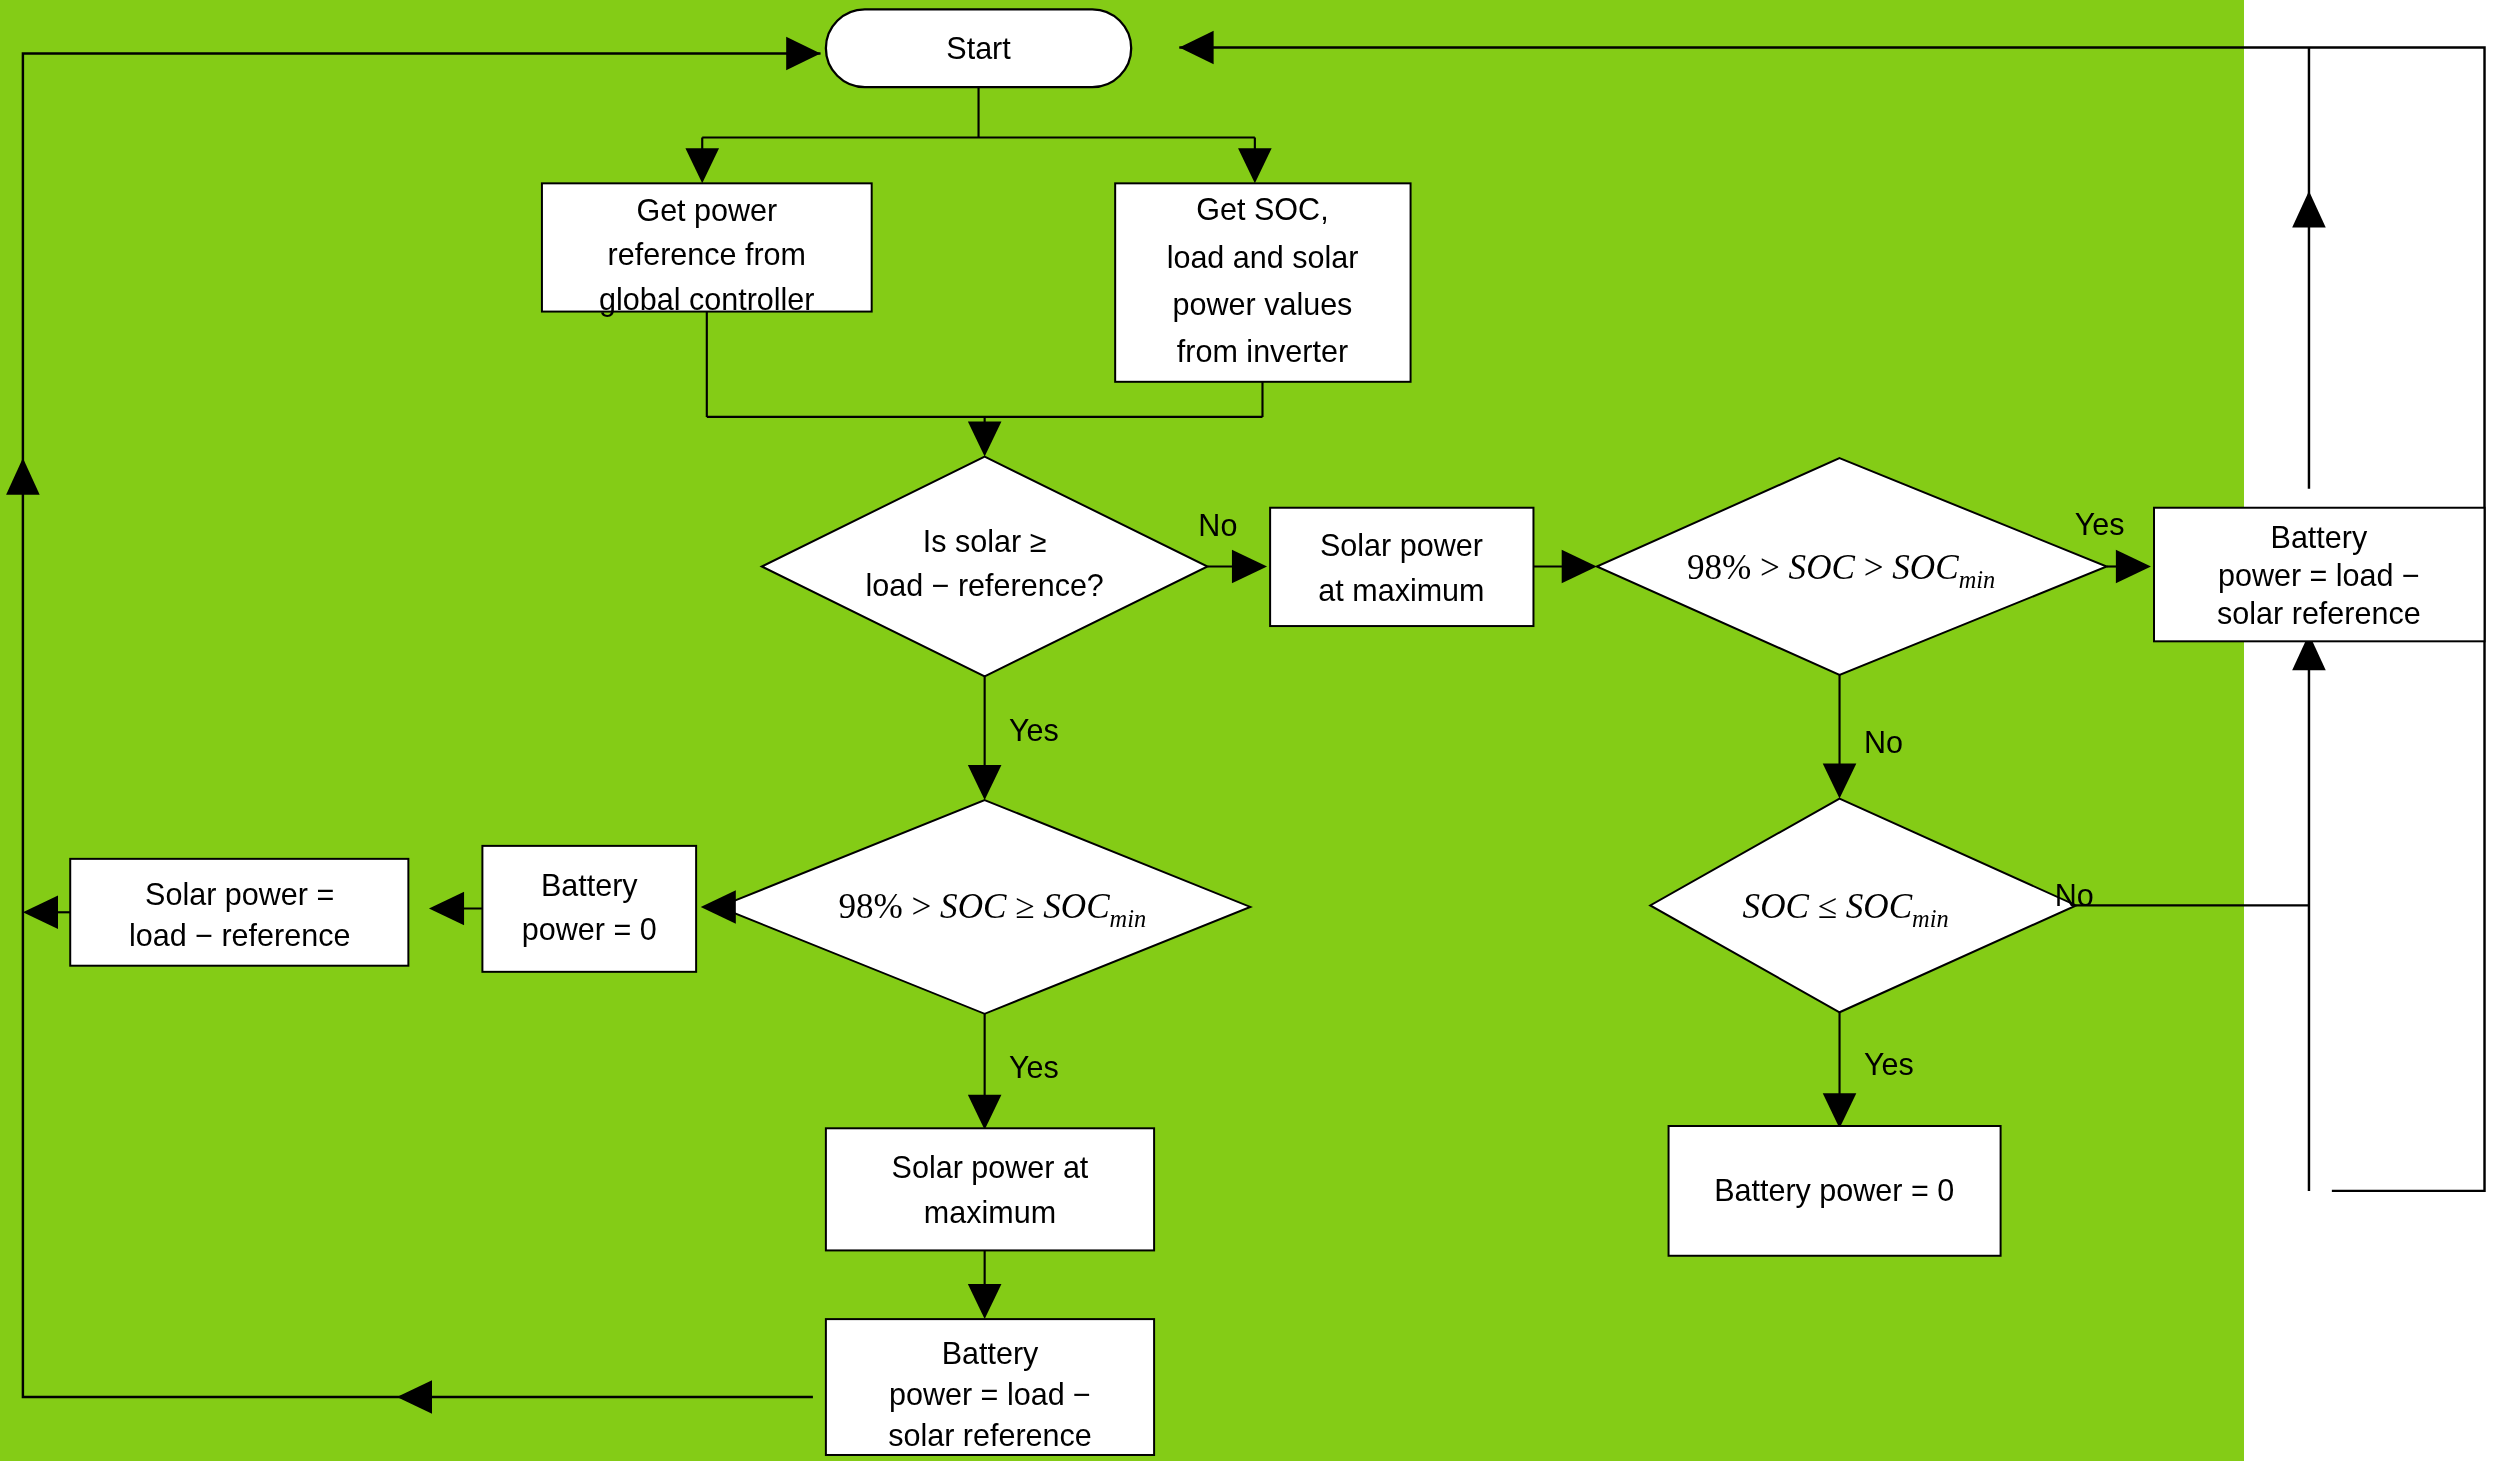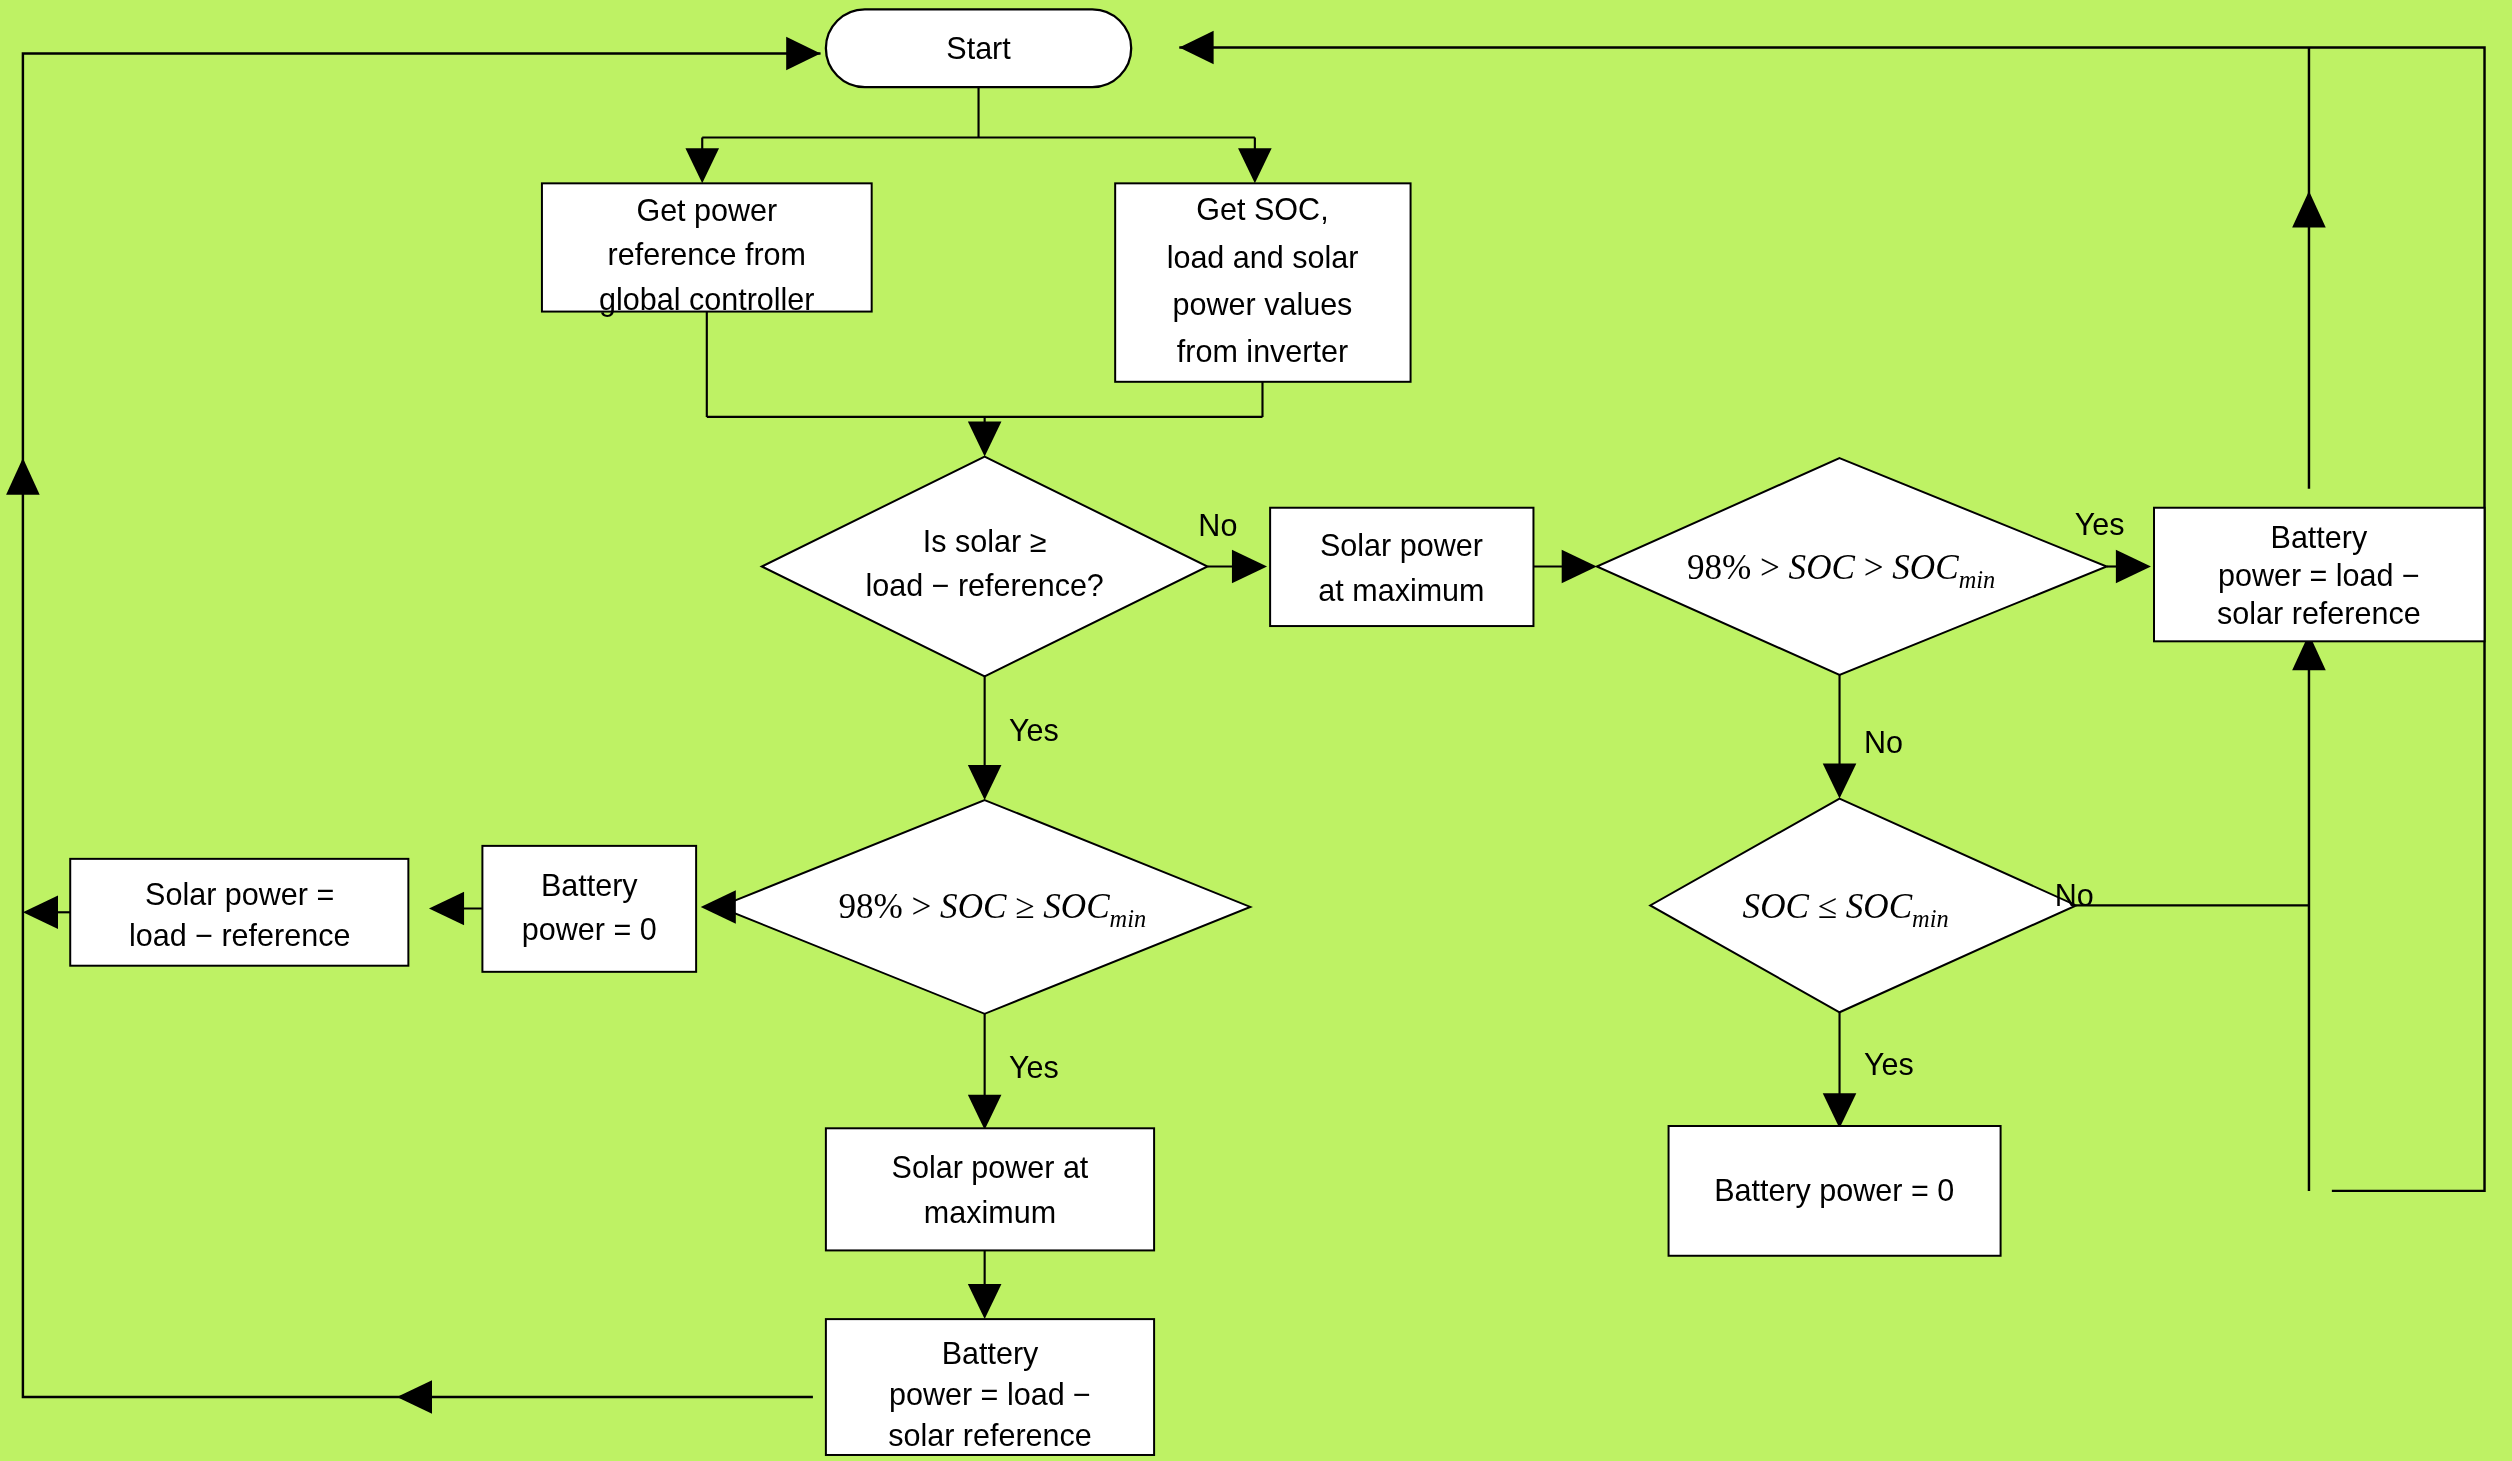--- a/index.html
+++ b/index.html
@@ -2,23 +2,23 @@
 <html style="font-size:12.2px"><head>
 <meta charset="utf-8">
 <style>
   html, body {
     margin: 0;
     padding: 0;
     background: #ffffff;
   }
   #diagram-root {
     position: relative;
-    width: 2512px;
+    width: 2244px;
     height: 1462px;
-    background: #bef264;
+    background: #84cc16;
     font-family: "Liberation Sans", sans-serif;
   }
   svg#flow {
     display: block;
     width: 2512px;
     height: 1462px;
   }
   .shape-stroke {
     fill: #ffffff;
     stroke: #000000;

